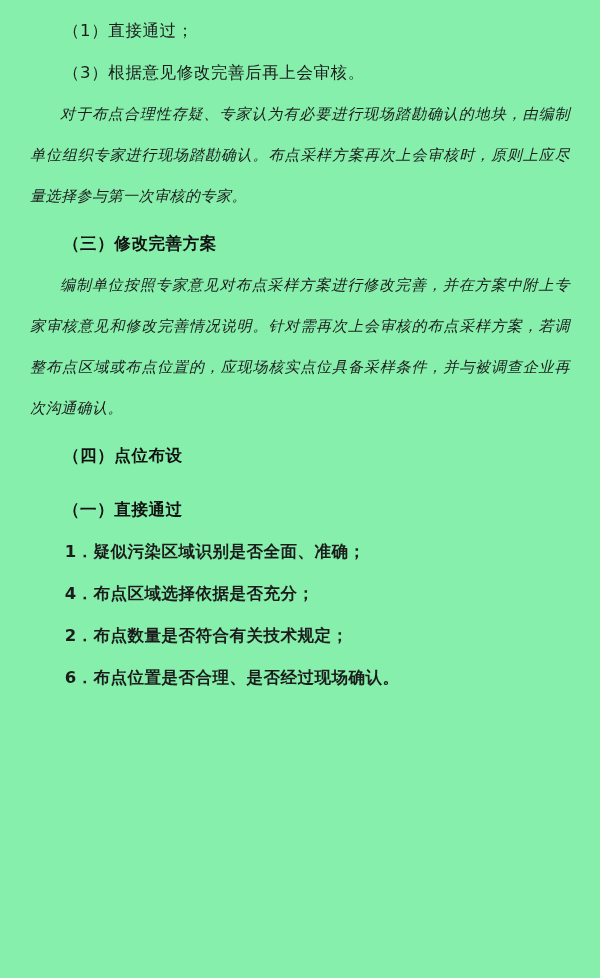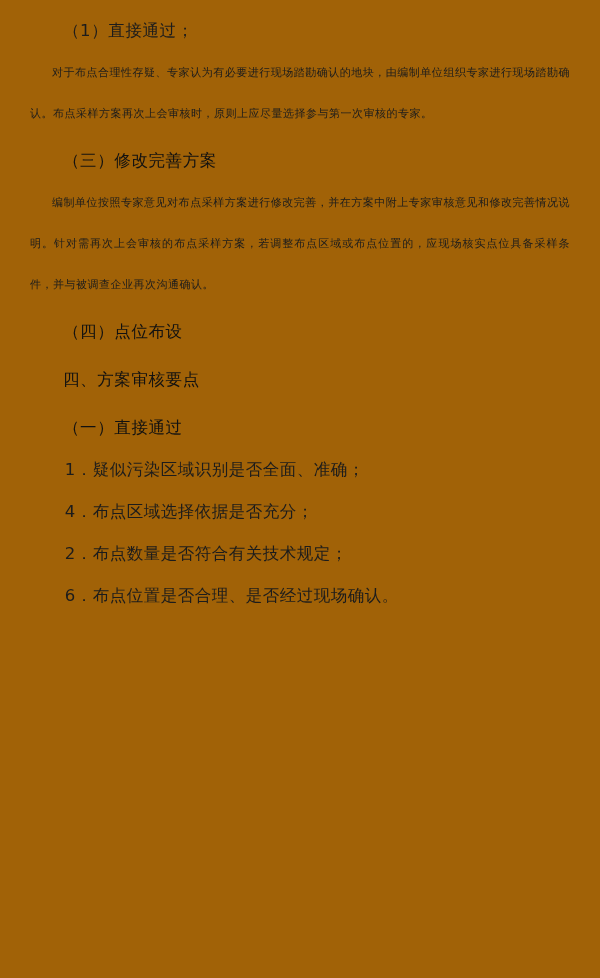--- a/index.html
+++ b/index.html
@@ -13,79 +13,81 @@
     overflow: hidden;
     font-family: "DejaVu Sans", "Liberation Sans", sans-serif;
     color: #1a1a1a;
   }
   .page {
     position: relative;
     width: 600px;
     height: 978px;
     box-sizing: border-box;
     padding: 10px 30px 16px 30px;
-    background: #a16207;
+    background: #86efac;
   }
   .line {
     font-size: 16.5px;
     line-height: 42px;
     letter-spacing: 0.6px;
     white-space: pre-wrap;
     color: #1c1c1c;
   }
   .indent-list {
     padding-left: 2.0em;
     text-indent: 0;
   }
   .heading {
-    font-weight: normal;
+    font-weight: bold;
     text-indent: 2em;
     font-size: 16.5px;
     line-height: 42px;
     letter-spacing: 0.6px;
     color: #111;
   }
   .para {
-    font-size: 11px;
+    font-size: 15px;
     line-height: 41px;
     letter-spacing: 0.5px;
     text-indent: 2em;
     text-align: justify;
     text-justify: inter-ideograph;
     color: #1c1c1c;
+    font-style: italic;
   }
   .numitem {
     font-size: 16.5px;
     line-height: 42px;
     letter-spacing: 0.5px;
     padding-left: 2.1em;
     color: #1c1c1c;
+    font-weight: bold;
   }
   .gap-sm { height: 6px; }
 </style>
 </head>
 <body>
 
 <div class="page">
 
   <div class="line indent-list">（1）直接通过；</div>
+  <div class="line indent-list">（3）根据意见修改完善后再上会审核。</div>
 
   <div class="para">对于布点合理性存疑、专家认为有必要进行现场踏勘确认的地块，由编制单位组织专家进行现场踏勘确认。布点采样方案再次上会审核时，原则上应尽量选择参与第一次审核的专家。</div>
 
   <div class="gap-sm"></div>
   <div class="heading">（三）修改完善方案</div>
 
   <div class="para">编制单位按照专家意见对布点采样方案进行修改完善，并在方案中附上专家审核意见和修改完善情况说明。针对需再次上会审核的布点采样方案，若调整布点区域或布点位置的，应现场核实点位具备采样条件，并与被调查企业再次沟通确认。</div>
 
   <div class="gap-sm"></div>
   <div class="heading">（四）点位布设</div>
 
 
   <div class="gap-sm"></div>
-  <div class="heading">四、方案审核要点</div>
 
 
   <div class="gap-sm"></div>
   <div class="heading">（一）直接通过</div>
 
   <div class="numitem">1．疑似污染区域识别是否全面、准确；</div>
   <div class="numitem">4．布点区域选择依据是否充分；</div>
   <div class="numitem">2．布点数量是否符合有关技术规定；</div>
   <div class="numitem">6．布点位置是否合理、是否经过现场确认。</div>
 

